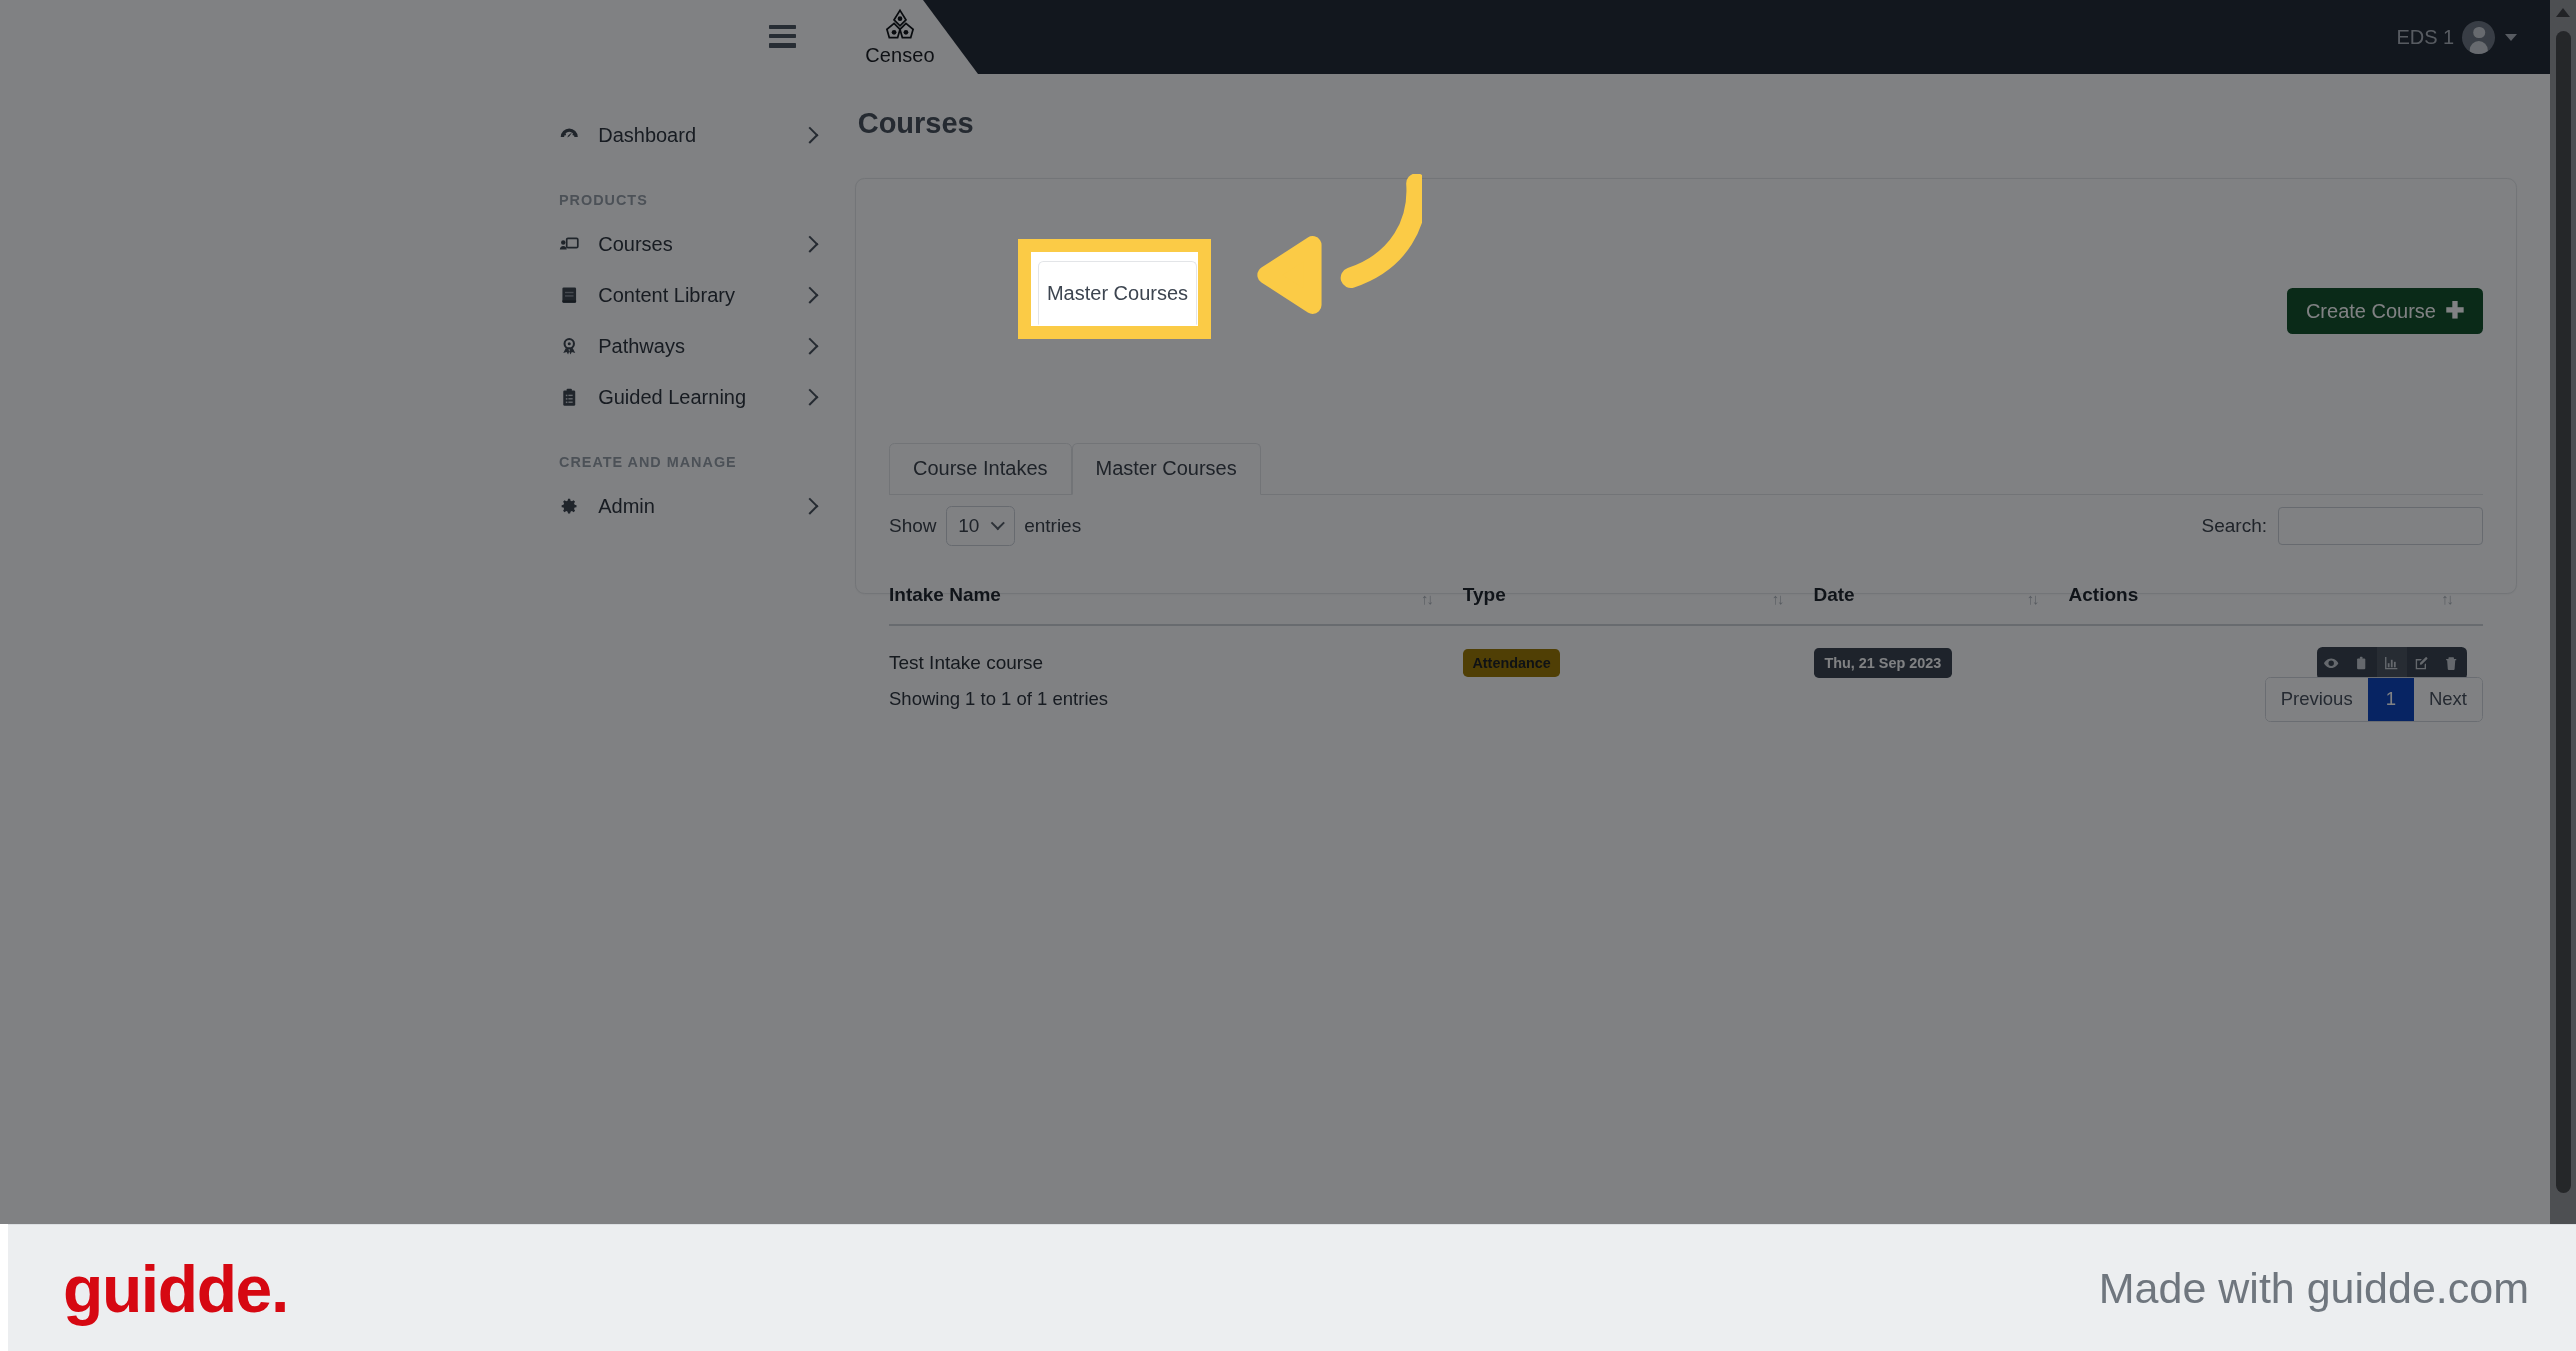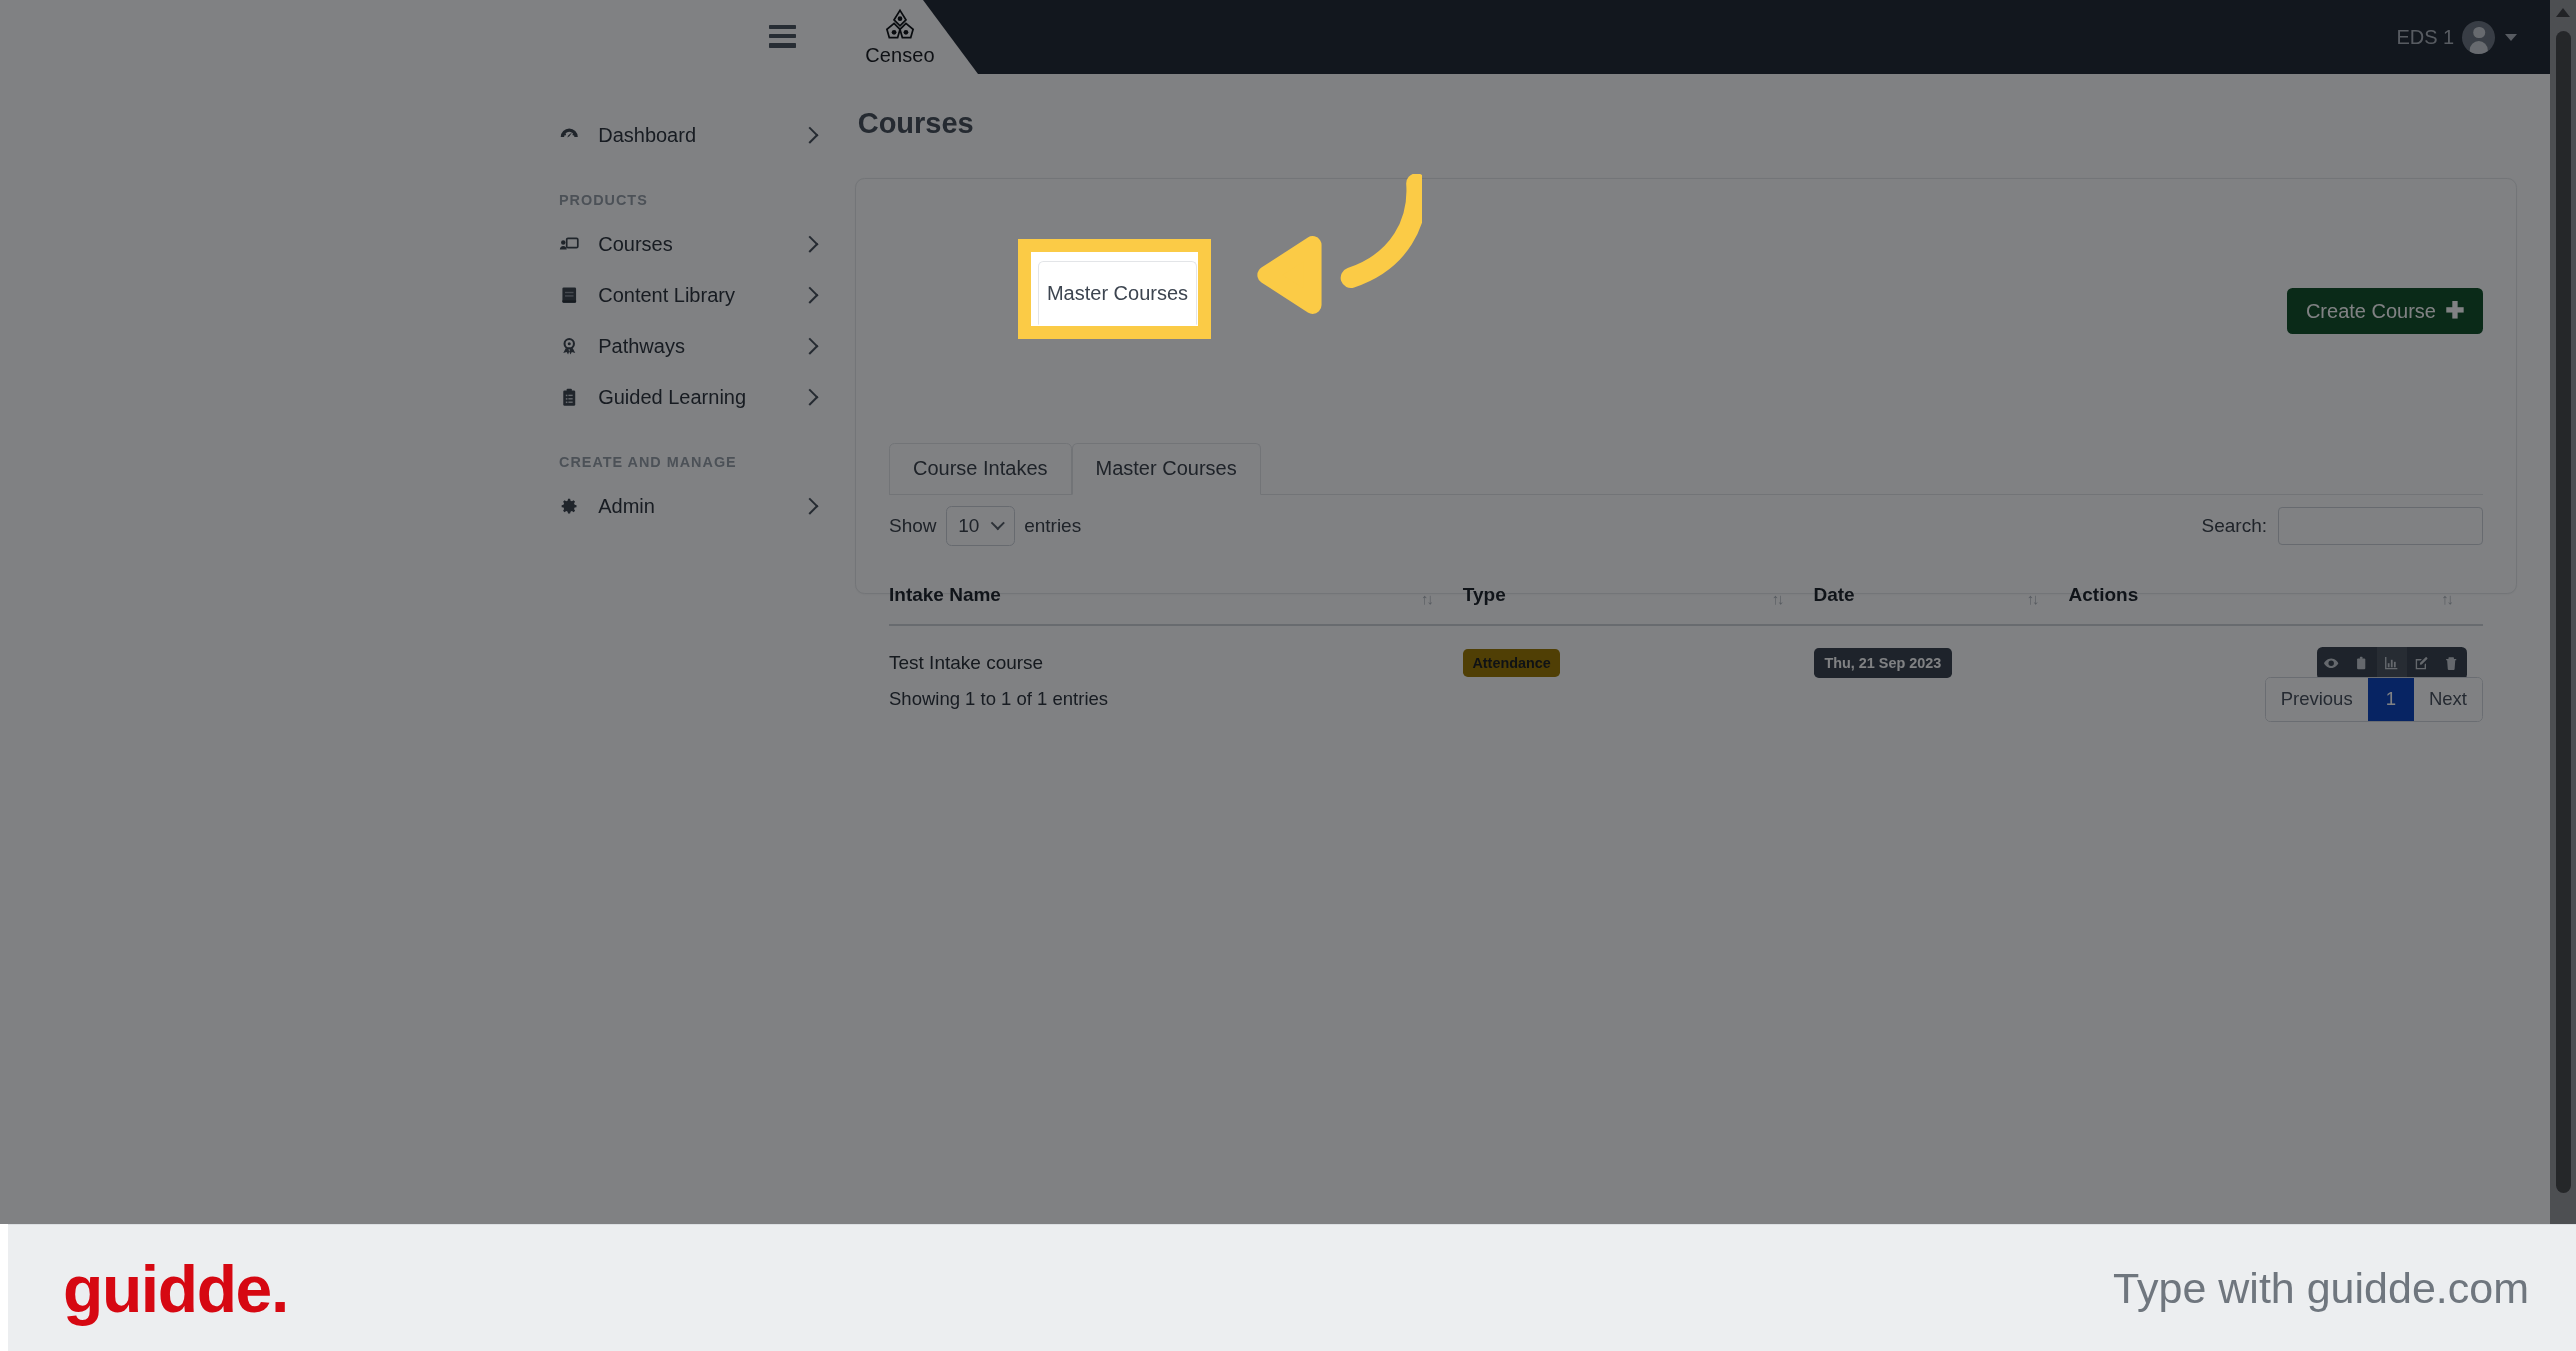--- a/index.html
+++ b/index.html
@@ -484,17 +484,17 @@
     </div>
   </div>
 
   <svg id="arrow" viewBox="0 0 300 230">
     <path d="M292 14 C296 70, 268 128, 196 152" fill="none" stroke="#fbcb46" stroke-width="30" stroke-linecap="round"></path>
     <path d="M72 148 L140 104 L140 192 Z" fill="#fbcb46" stroke="#fbcb46" stroke-width="26" stroke-linejoin="round"></path>
   </svg>
 
   <div class="footer">
     <span class="guidde-logo">guidde.</span>
-    <span class="made-with">Type with guidde.com</span>
+    <span class="made-with">Made with guidde.com</span>
   </div>
 
 </div>
 
 
 </body></html>

